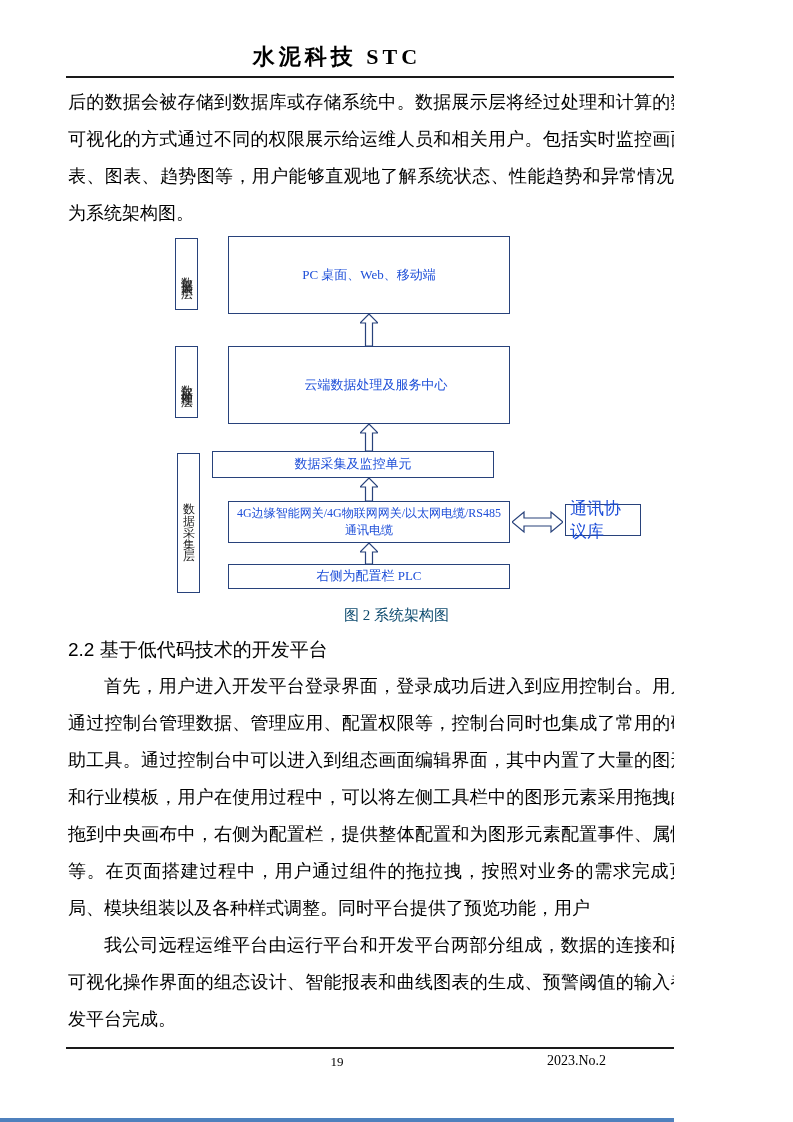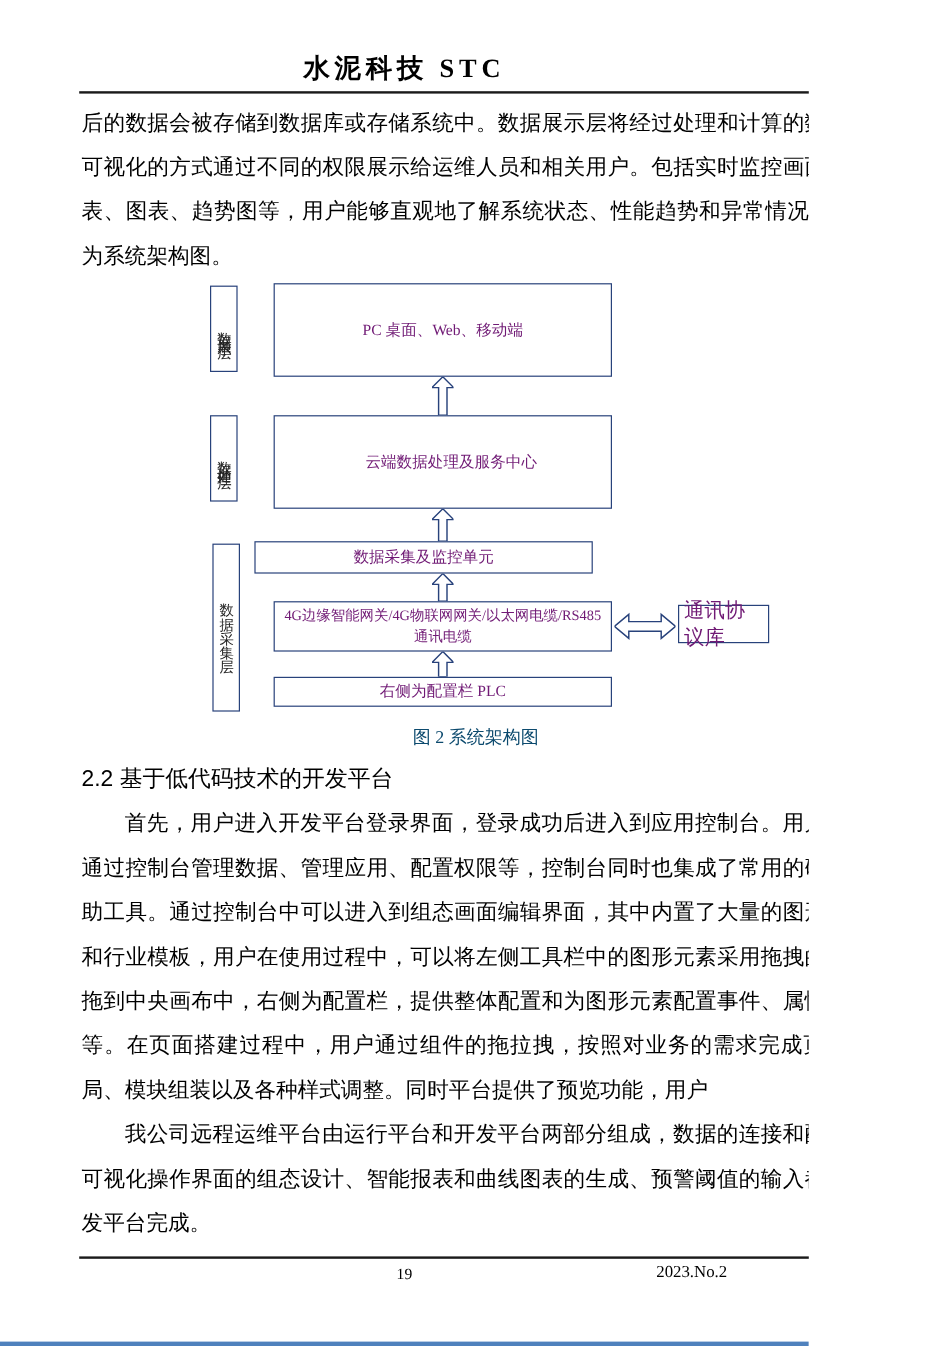--- a/index.html
+++ b/index.html
@@ -22,21 +22,21 @@
   .content p{
     margin:0;font-size:18px;line-height:37px;text-align:justify;
     text-justify:inter-ideograph;word-break:break-all;
   }
   .content p.indent{text-indent:2em;}
   
   .figure{position:relative;height:362px;margin:0;}
   .dbox,.layer-label,.side-box{
     position:absolute;border:1.4px solid var(--diagram-line,#28427b);
     background:#fff;display:flex;align-items:center;justify-content:center;
-    box-sizing:border-box;color:#701a75;
+    box-sizing:border-box;color:#1d4ed8;
   }
   .dbox{font-size:13px;text-align:center;line-height:1.45;padding:1px 6px;}
   .dbox.small{font-size:12px;}
   .layer-label{
     writing-mode:vertical-rl;text-orientation:upright;
     font-size:12px;letter-spacing:3px;padding:4px 1px;color:#222;
   }
   .side-box{font-size:17px;padding:1px 4px;}
   .arrow{position:absolute;line-height:0;}
   .figure-caption{

